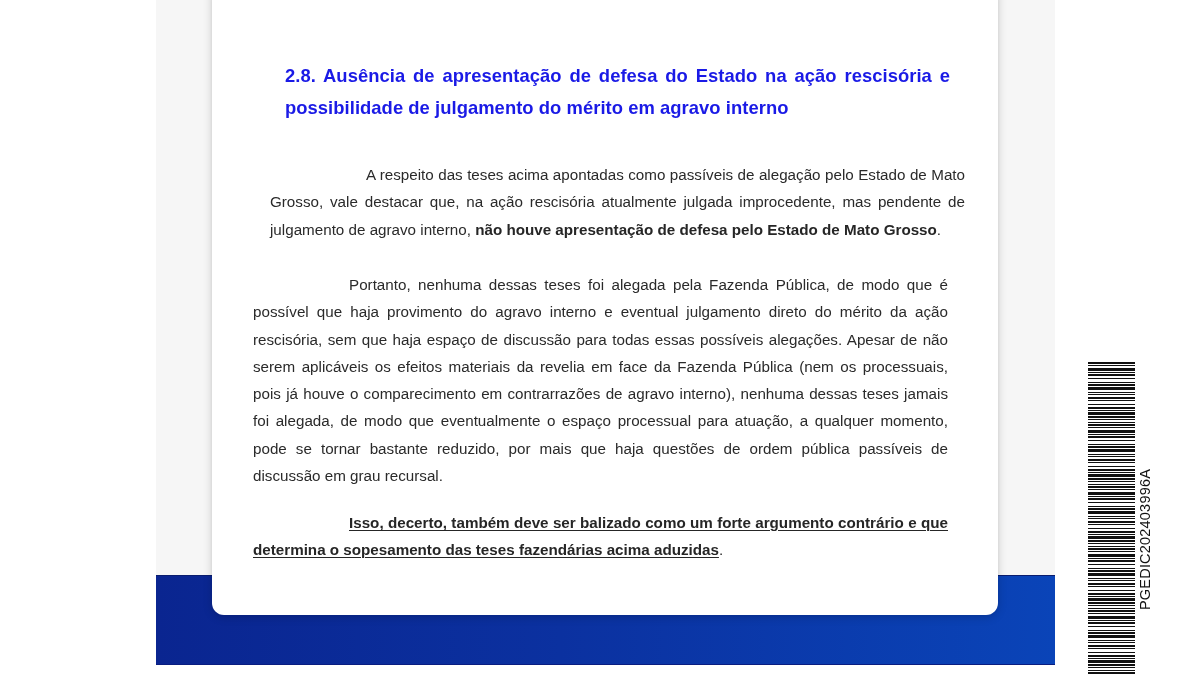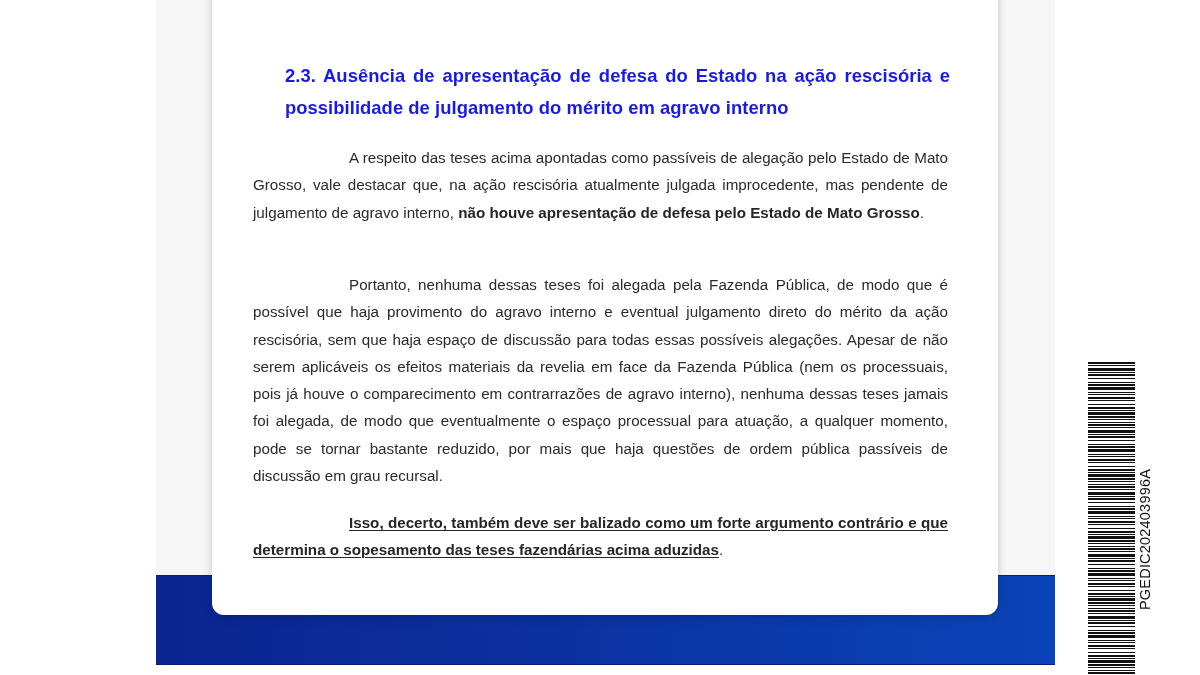--- a/index.html
+++ b/index.html
@@ -55,23 +55,23 @@
     }
   </style>
 </head>
 <body>
 
 <div class="backdrop"></div>
 <div class="blue-band"></div>
 
 <div class="card"></div>
 
-<div class="heading">2.3. Ausência de apresentação de defesa do Estado na ação rescisória e possibilidade de julgamento do mérito em agravo interno</div>
-
-<p class="para p1" style="margin:0"><span>A respeito das teses acima apontadas como passíveis de alegação pelo Estado de Mato Grosso, vale destacar que, na ação rescisória atualmente julgada improcedente, mas pendente de julgamento de agravo interno, </span><b>não houve apresentação de defesa pelo Estado de Mato Grosso</b><span>.</span></p>
+<div class="heading">2.8. Ausência de apresentação de defesa do Estado na ação rescisória e possibilidade de julgamento do mérito em agravo interno</div>
+
+<p class="para p1" style="margin:17px"><span>A respeito das teses acima apontadas como passíveis de alegação pelo Estado de Mato Grosso, vale destacar que, na ação rescisória atualmente julgada improcedente, mas pendente de julgamento de agravo interno, </span><b>não houve apresentação de defesa pelo Estado de Mato Grosso</b><span>.</span></p>
 
 <p class="para p2" style="margin:0">Portanto, nenhuma dessas teses foi alegada pela Fazenda Pública, de modo que é possível que haja provimento do agravo interno e eventual julgamento direto do mérito da ação rescisória, sem que haja espaço de discussão para todas essas possíveis alegações. Apesar de não serem aplicáveis os efeitos materiais da revelia em face da Fazenda Pública (nem os processuais, pois já houve o comparecimento em contrarrazões de agravo interno), nenhuma dessas teses jamais foi alegada, de modo que eventualmente o espaço processual para atuação, a qualquer momento, pode se tornar bastante reduzido, por mais que haja questões de ordem pública passíveis de discussão em grau recursal.</p>
 
 <p class="para p3" style="margin:0"><b><u>Isso, decerto, também deve ser balizado como um forte argumento contrário e que determina o sopesamento das teses fazendárias acima aduzidas</u></b><span>.</span></p>
 
 <div class="barcode" id="barcode">
     <div class="bar" style="height: 2px;"></div>
     <div class="gap" style="height: 1px;"></div>
     <div class="bar" style="height: 1px;"></div>
     <div class="gap" style="height: 2px;"></div>

